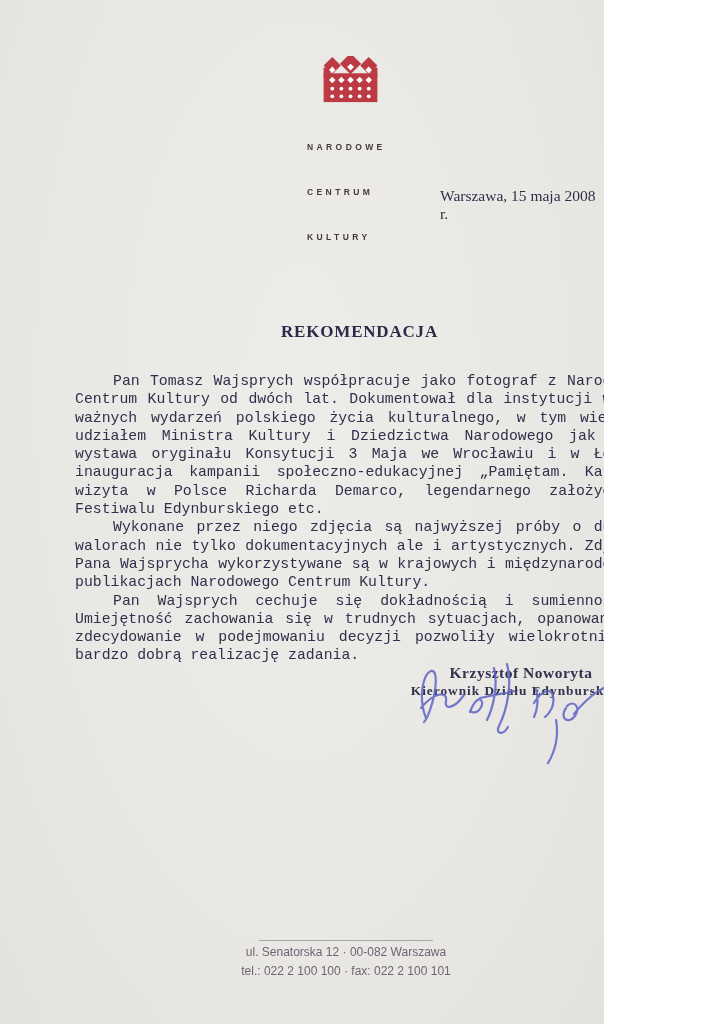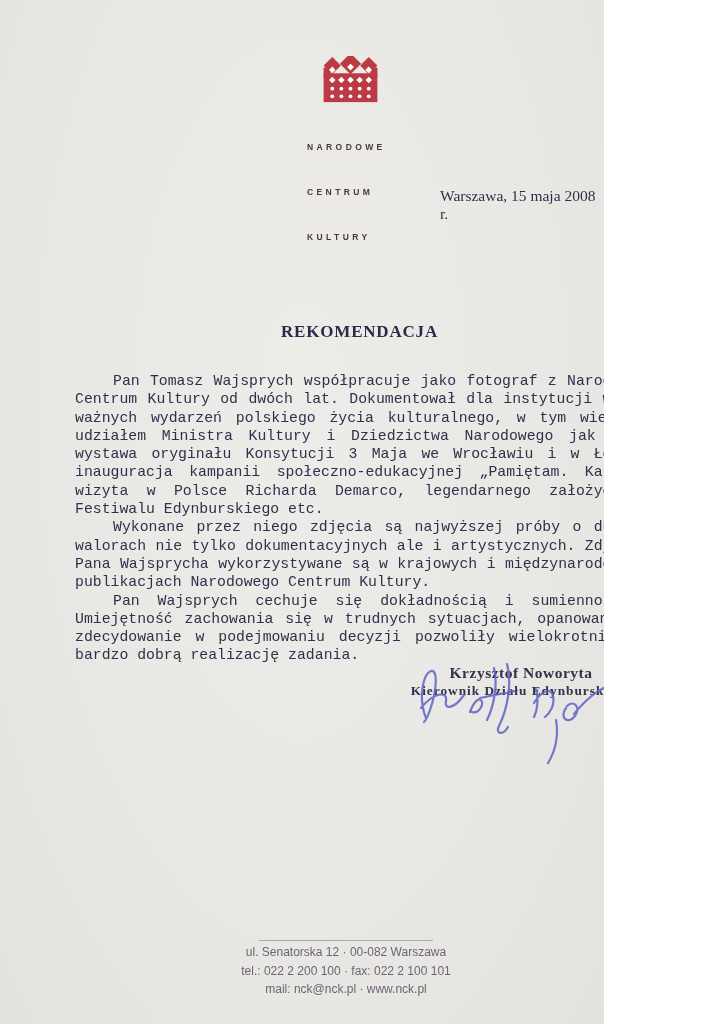--- a/index.html
+++ b/index.html
@@ -114,17 +114,16 @@
          M126,47 C134,34 143,31 145,40 C147,49 142,57 137,61
          M158,52 C151,62 160,69 167,60 C173,52 166,43 159,50
          M166,58 C182,38 202,25 213,28 C223,31 222,43 212,45 C203,47 200,37 207,31
          M213,44 C221,51 230,56 237,51
          M148,64 C151,80 147,96 140,107" stroke="#5e63c4"></path>
   </svg>
 
   <div class="footer-rule"></div>
   <div class="footer">
     <div>ul. Senatorska 12 · 00-082 Warszawa</div>
-    <div>tel.: 022 2 200 100 · fax: 022 2 100 101</div>
-    <div>mail: nck@nck.pl · www.nck.pl</div>
+    <div>tel.: 022 2 100 100 · fax: 022 2 100 101</div>
   </div>
 
 </div>
 
 </body></html>

